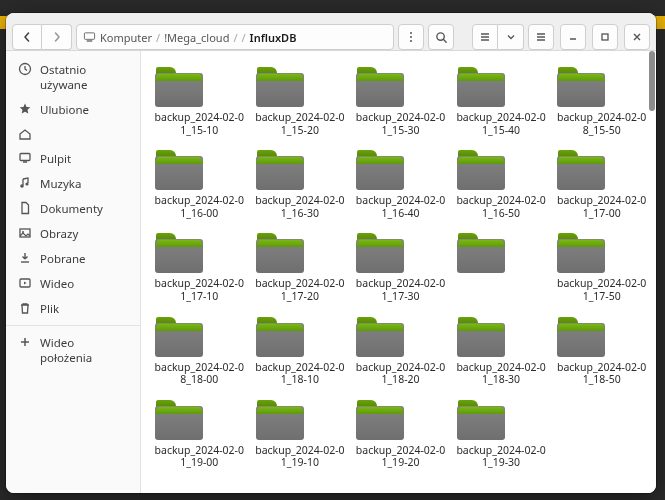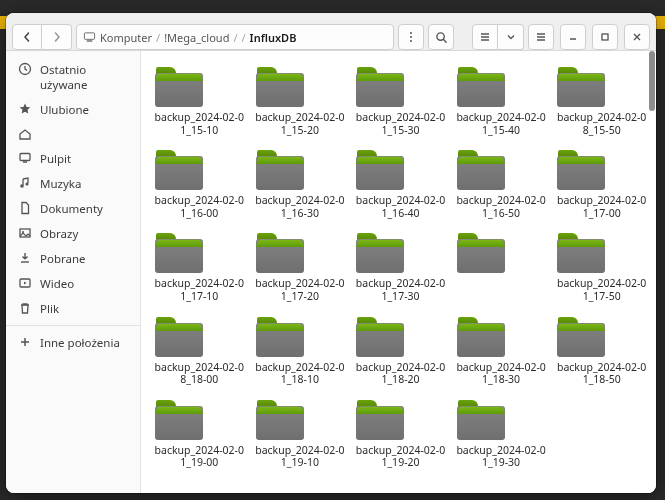--- a/index.html
+++ b/index.html
@@ -318,21 +318,21 @@
           </span>
           <span>Plik</span>
         </div>
         <div class="side-sep"></div>
         <div class="side-item">
           <span class="ic">
             <svg width="14" height="14" viewBox="0 0 14 14">
               <path d="M7 3v8M3 7h8" stroke="currentColor" stroke-width="1.5"></path>
             </svg>
           </span>
-          <span>Inne położenia</span>
+          <span>Wideo położenia</span>
         </div>
       </div>
 
     <div class="content">
       <div class="grid" id="grid">
           <div class="folder">
             <div class="ficon">
               <div class="tab"></div>
               <div class="body1"></div>
               <div class="flap"></div>

